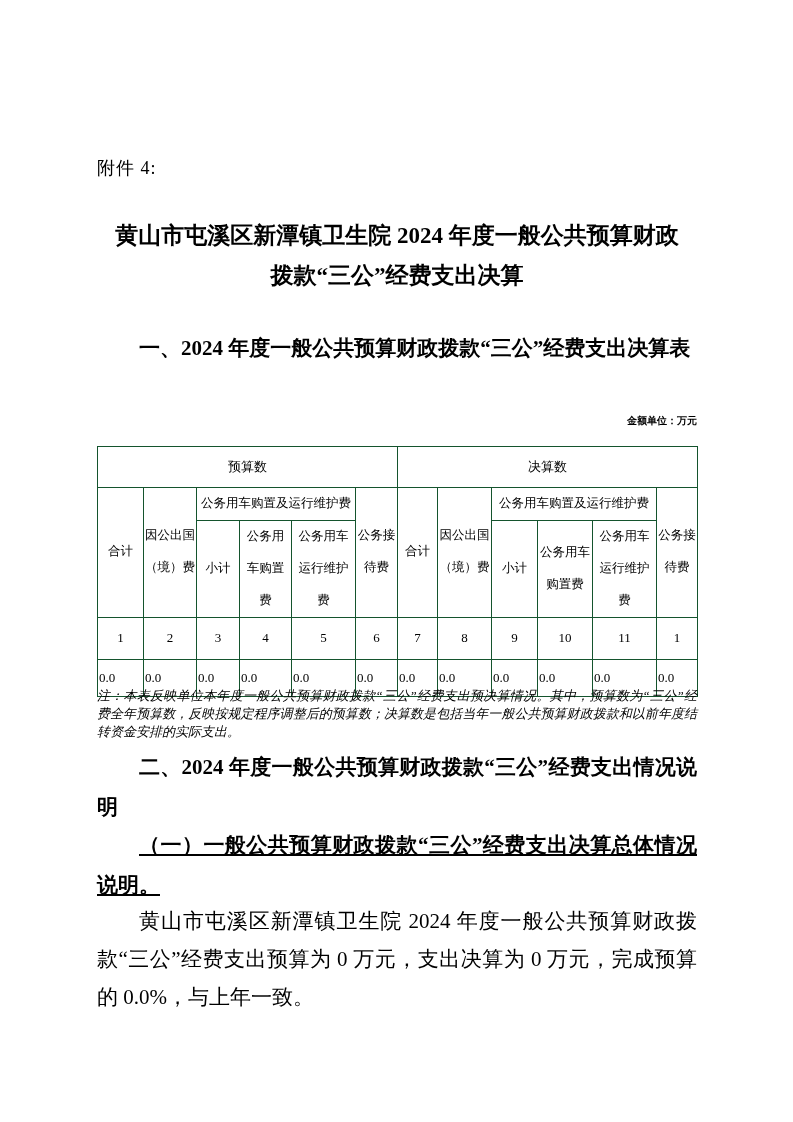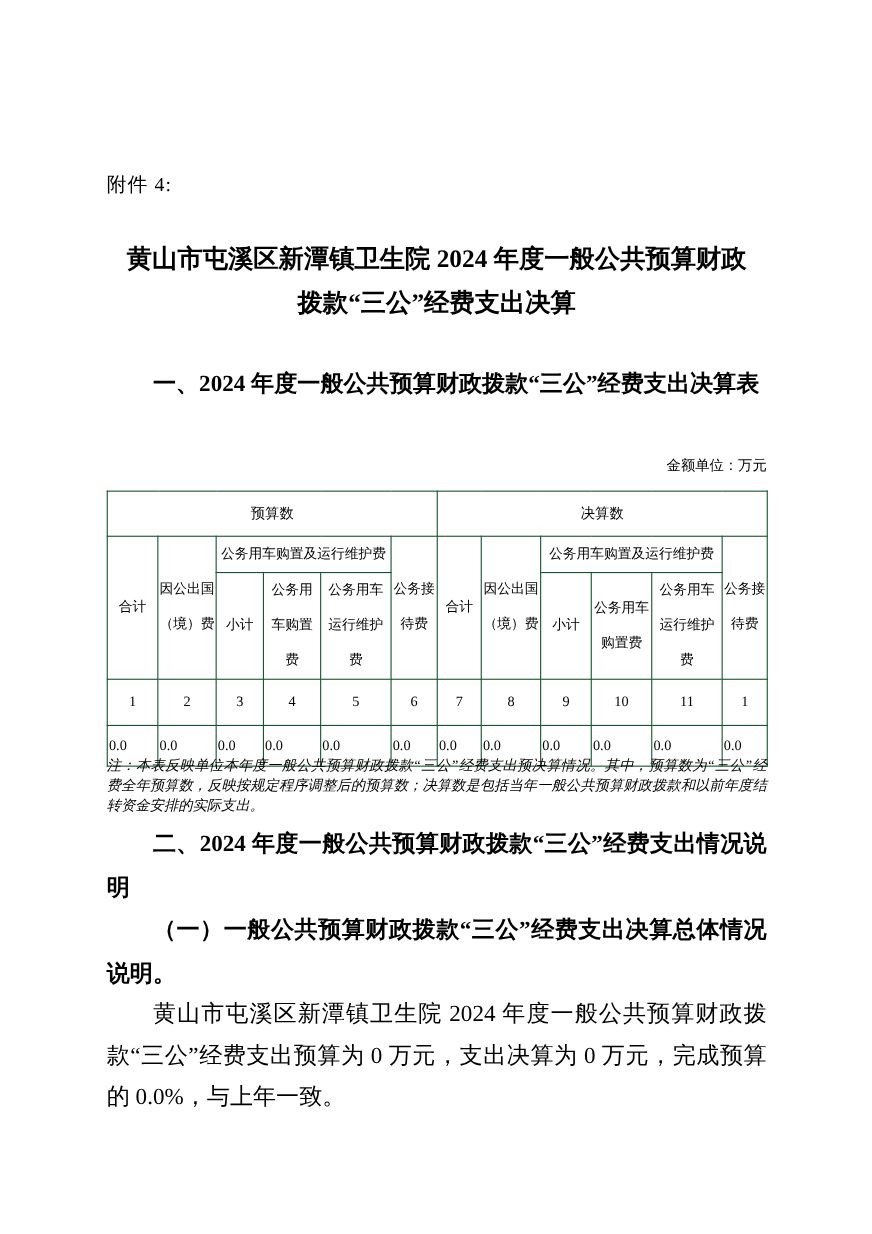--- a/index.html
+++ b/index.html
@@ -48,22 +48,23 @@
   .h-section {
     font-size: 21px;
     font-weight: bold;
     line-height: 40px;
     text-indent: 2em;
     text-align: justify;
   }
   .heading-one { top: 328px; }
   .unit-label {
     top: 414px;
-    font-size: 13px;
+    font-size: 10px;
     text-align: right;
+    font-weight: bold;
   }
 
   table.budget-table {
     position: absolute;
     top: 446px;
     left: 0;
     width: 600px;
     border-collapse: collapse;
     table-layout: fixed;
   }
@@ -89,21 +90,21 @@
   }
 
   .table-note {
     top: 687px;
     font-size: 13px;
     line-height: 18px;
     text-align: justify;
     font-style: italic;
   }
   .heading-two { top: 747px; }
-  .sub-heading { top: 825px; }
+  .sub-heading { top: 825px; text-decoration: underline; }
   .body-para {
     top: 902px;
     font-size: 21px;
     line-height: 38px;
     text-indent: 2em;
     text-align: justify;
   }
 </style>
 </head>
 <body>

